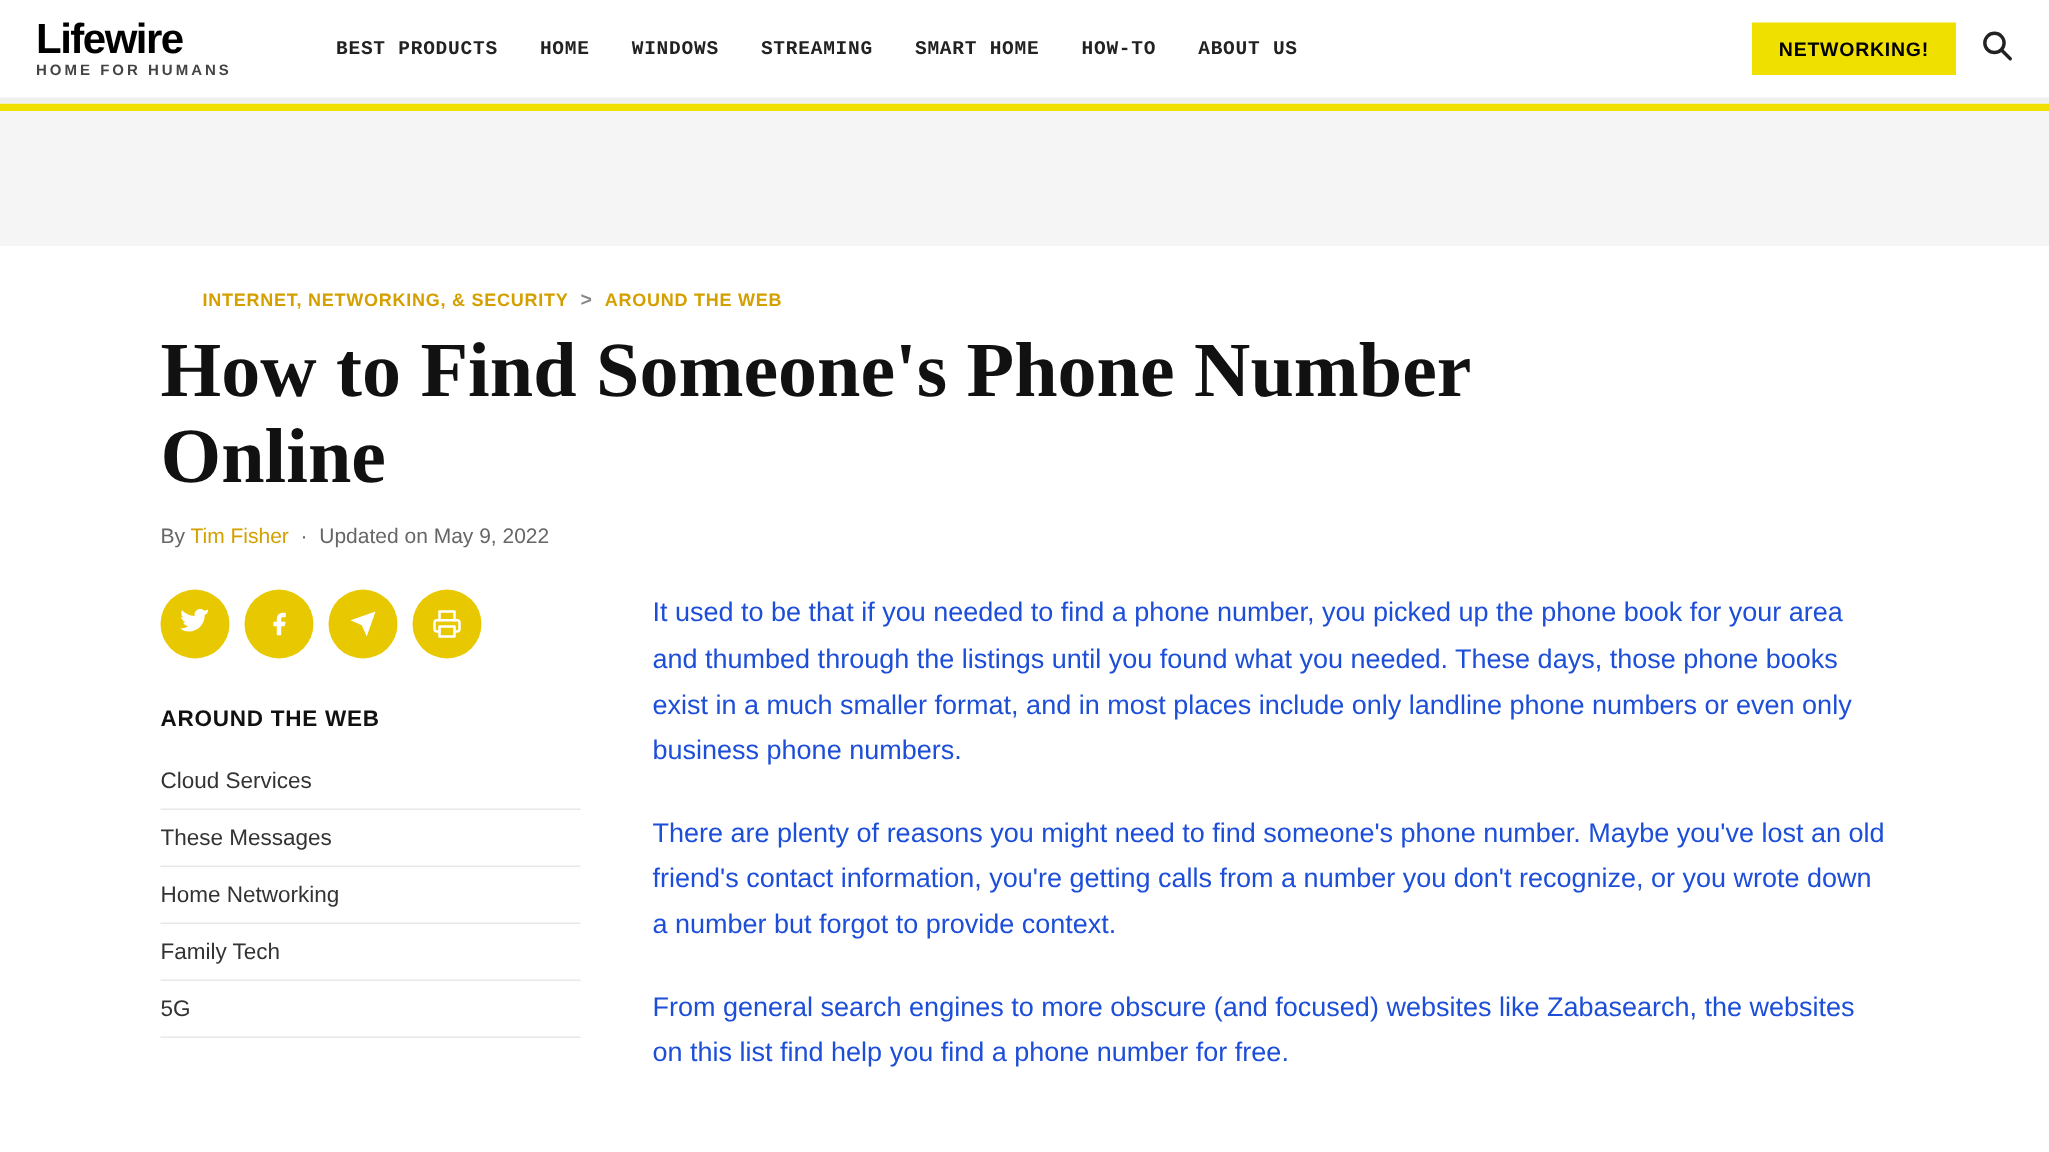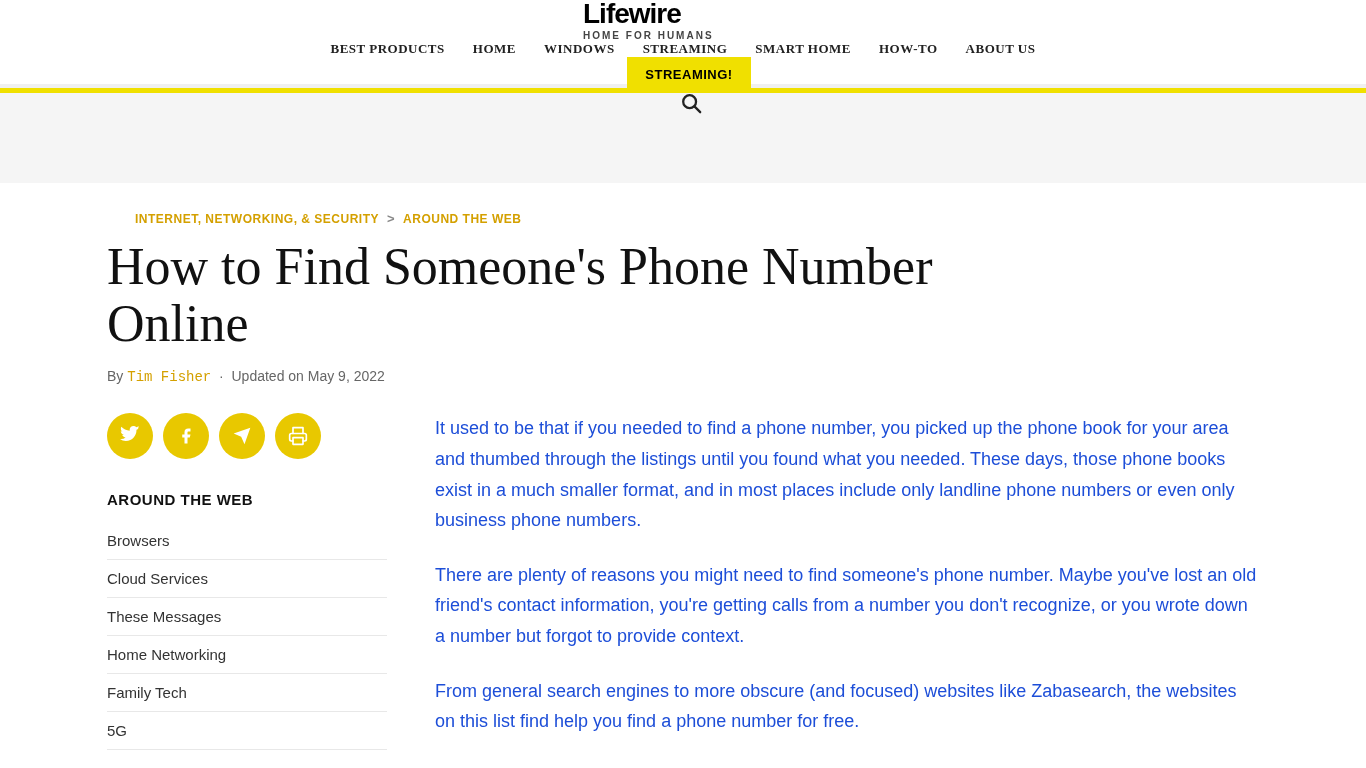--- a/index.html
+++ b/index.html
@@ -3,24 +3,23 @@
   <meta charset="utf-8">
   <style>
     * { margin: 0; padding: 0; box-sizing: border-box; }
     body { font-family: 'Georgia', serif; background: #fff; color: #222; font-size: 16px; }
 
     
     .header {
       display: flex;
       align-items: center;
       padding: 0 24px;
-      height: 88px;
+      height: 69px;
       border-bottom: 4px solid #f0f0f0;
       position: relative;
-      flex-direction: column;
     }
     .logo-area {
       display: flex;
       flex-direction: column;
       margin-right: 40px;
       min-width: 160px;
     }
     .logo-text {
       font-family: Arial, sans-serif;
       font-size: 28px;
@@ -37,21 +36,21 @@
       color: #444;
       margin-top: 2px;
     }
     nav {
       display: flex;
       align-items: center;
       gap: 28px;
       flex: 1;
     }
     nav a {
-      font-family: Liberation Serif, serif;
+      font-family: Liberation Mono, monospace;
       font-size: 13px;
       font-weight: 700;
       color: #222;
       text-decoration: none;
       letter-spacing: 0.5px;
       white-space: nowrap;
     }
     .newsletter-btn {
       background: #f0e000;
       color: #000;
@@ -115,21 +114,21 @@
     }
     .breadcrumb .separator {
       color: #888;
       font-size: 13px;
     }
 
     
     .article-title {
       font-family: 'Georgia', serif;
       font-size: 52px;
-      font-weight: 400;
+      font-weight: 700;
       line-height: 1.1;
       color: #111;
       max-width: 950px;
       margin-bottom: 16px;
     }
     .article-subtitle {
       font-family: Arial, sans-serif;
       font-size: 18px;
       color: #555;
       max-width: 750px;
@@ -138,21 +137,20 @@
     }
     .article-meta {
       font-family: Arial, sans-serif;
       font-size: 14px;
       color: #666;
       margin-bottom: 28px;
     }
     .article-meta a {
       color: #d4a000;
       text-decoration: none;
-      font-family: Liberation Mono, monospace;
     }
 
     
     .two-col {
       display: flex;
       gap: 48px;
       align-items: flex-start;
     }
     .left-col {
       width: 280px;
@@ -230,21 +228,21 @@
   </div>
   <nav>
     <a href="#">BEST PRODUCTS</a>
     <a href="#">HOME</a>
     <a href="#">WINDOWS</a>
     <a href="#">STREAMING</a>
     <a href="#">SMART HOME</a>
     <a href="#">HOW-TO</a>
     <a href="#">ABOUT US</a>
   </nav>
-  <button class="newsletter-btn">STREAMING!</button>
+  <button class="newsletter-btn">NETWORKING!</button>
   <button class="search-icon-btn">
     <svg width="22" height="22" viewBox="0 0 24 24" fill="none" stroke="#222" stroke-width="2.5" stroke-linecap="round">
       <circle cx="10.5" cy="10.5" r="7"></circle>
       <line x1="16" y1="16" x2="22" y2="22"></line>
     </svg>
   </button>
 </header>
 
 <div class="yellow-bar"></div>
 
@@ -292,23 +290,20 @@
             <path d="M6 18H4a2 2 0 01-2-2v-5a2 2 0 012-2h16a2 2 0 012 2v5a2 2 0 01-2 2h-2"></path>
             <rect x="6" y="14" width="12" height="8"></rect>
           </svg>
         </button>
       </div>
 
       <div>
         <div class="sidebar-section-title">AROUND THE WEB</div>
         <ul class="sidebar-links">
           <li>
-            <a href="#">Browsers</a>
-          </li>
-          <li>
             <a href="#">Cloud Services</a>
           </li>
           <li>
             <a href="#">These Messages</a>
           </li>
           <li>
             <a href="#">Home Networking</a>
           </li>
           <li>
             <a href="#">Family Tech</a>

